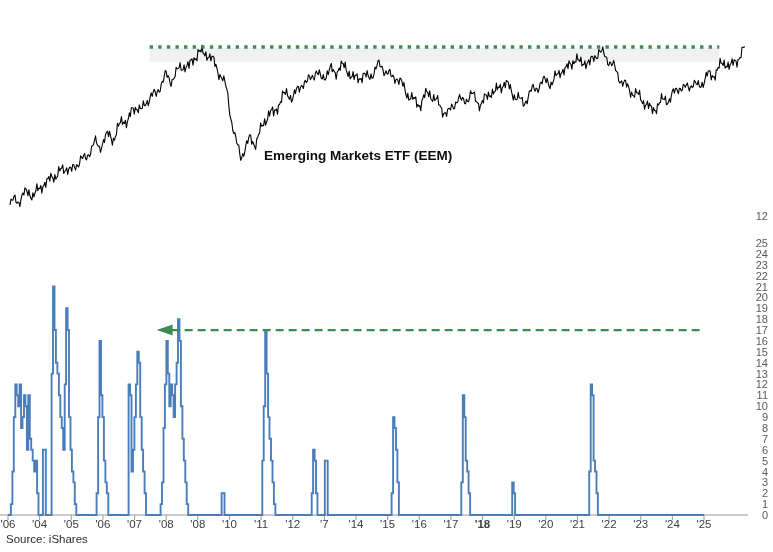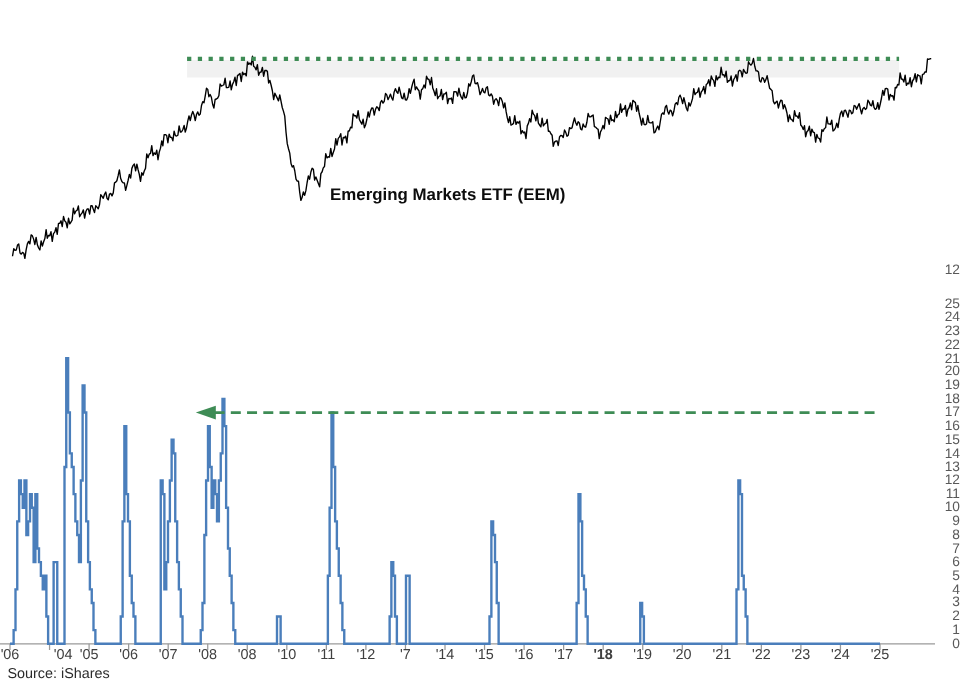--- a/index.html
+++ b/index.html
@@ -101,21 +101,21 @@
       <div class="ytick" style="top: 455.6px;">5</div>
       <div class="ytick" style="top: 466.5px;">4</div>
       <div class="ytick" style="top: 477.4px;">3</div>
       <div class="ytick" style="top: 488.2px;">2</div>
       <div class="ytick" style="top: 499.1px;">1</div>
       <div class="ytick" style="top: 510px;">0</div>
     </div>
 
   <div class="xaxis" id="xaxis">
       <div class="xtick" style="left: 8px;">'06</div>
-      <div class="xtick" style="left: 39.6px; margin-left: 11px;">'04</div>
+      <div class="xtick" style="left: 39.6px;">'04</div>
       <div class="xtick" style="left: 71.3px;">'05</div>
       <div class="xtick" style="left: 102.9px;">'06</div>
       <div class="xtick" style="left: 134.5px;">'07</div>
       <div class="xtick" style="left: 166.2px;">'08</div>
       <div class="xtick" style="left: 197.8px;">'08</div>
       <div class="xtick" style="left: 229.5px;">'10</div>
       <div class="xtick" style="left: 261.1px;">'11</div>
       <div class="xtick" style="left: 292.7px; text-align: center;">'12</div>
       <div class="xtick" style="left: 324.4px;">'7</div>
       <div class="xtick" style="left: 356px;">'14</div>

